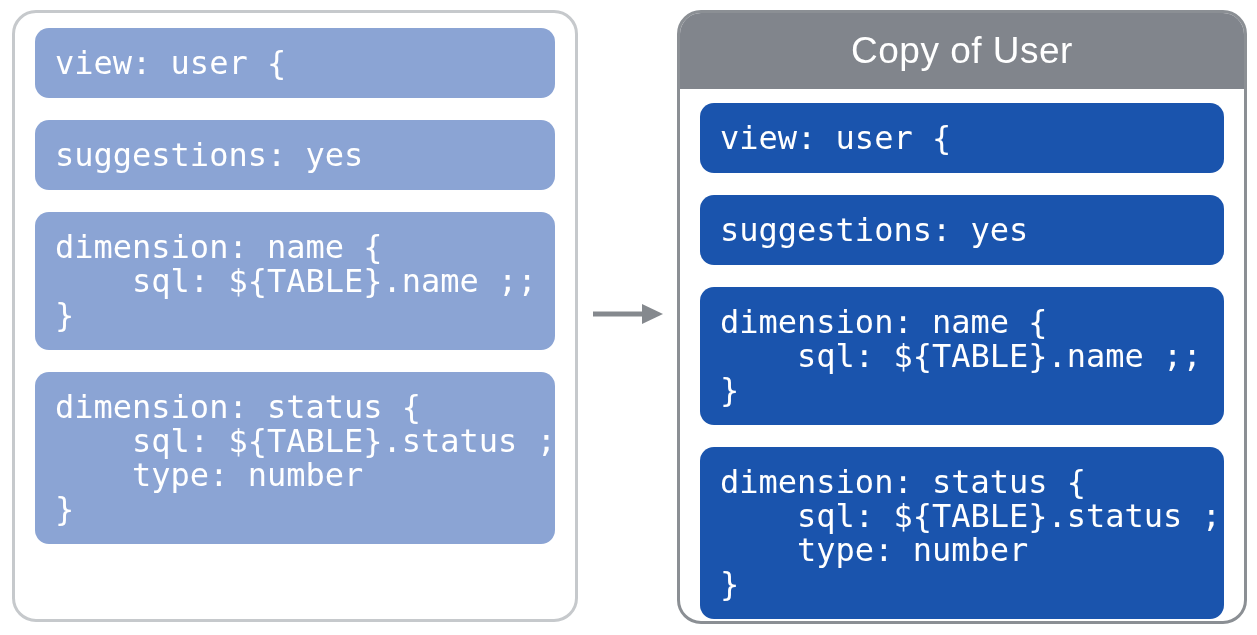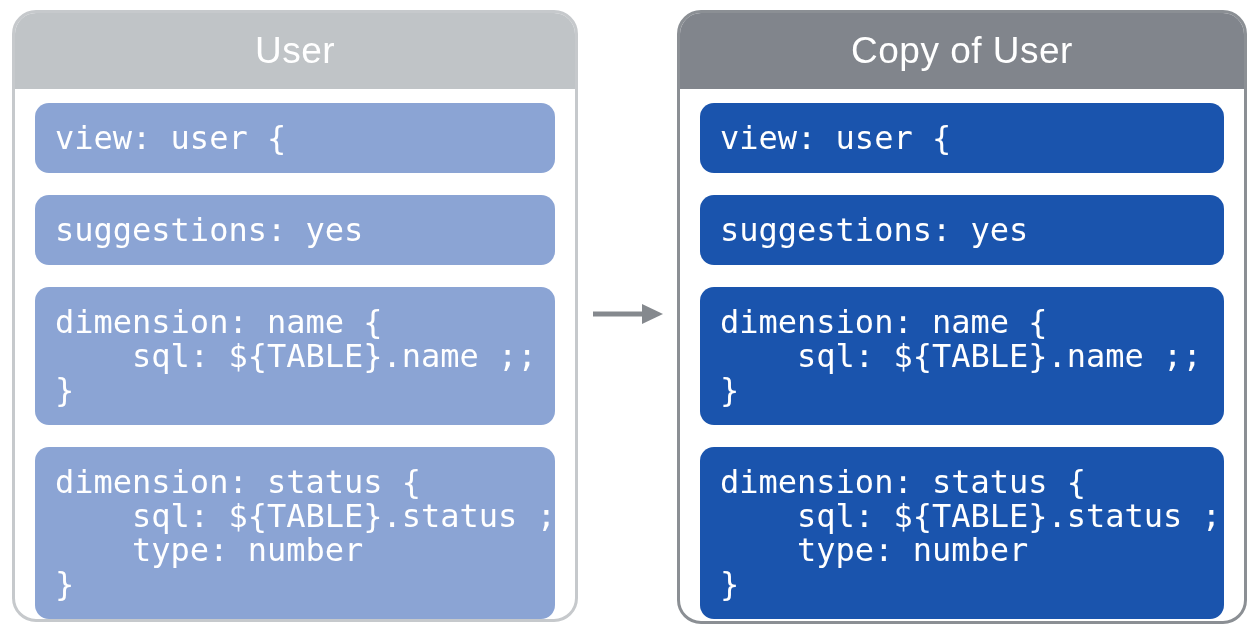--- a/index.html
+++ b/index.html
@@ -32,23 +32,20 @@
   .panel.right .code-block{background:var(--right-block);}
 
   .arrow{position:absolute;left:592px;top:302px;width:72px;height:24px;}
 </style>
 </head>
 <body>
 
 <div class="canvas">
 
   <div class="panel left">
-    <div class="panel-header">
-      <span class="panel-title">User</span>
-    </div>
     <div class="panel-body">
       <div class="code-block">view: user {</div>
       <div class="code-block">suggestions: yes</div>
       <div class="code-block">dimension: name {
     sql: ${TABLE}.name ;;
 }</div>
       <div class="code-block">dimension: status {
     sql: ${TABLE}.status ;;
     type: number
 }</div>

